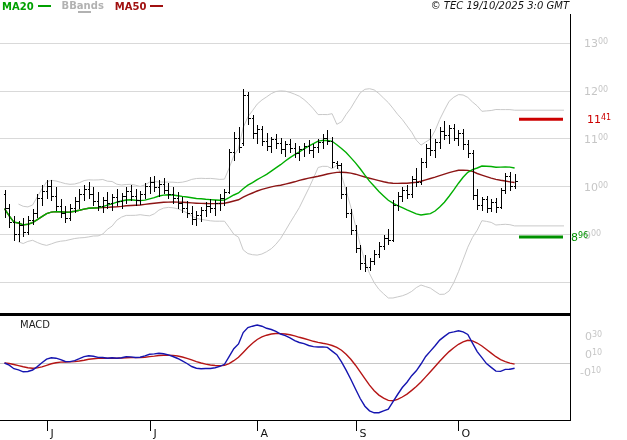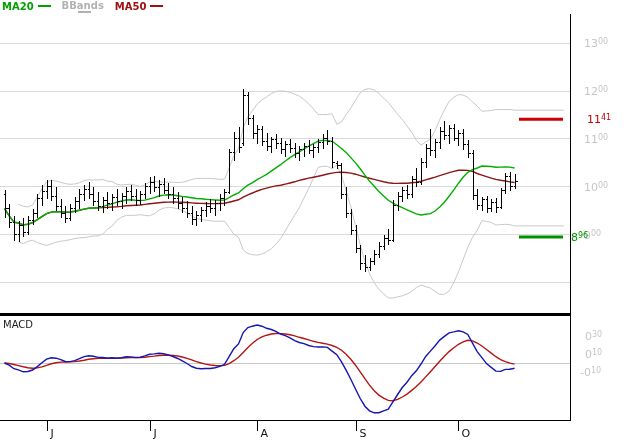--- a/index.html
+++ b/index.html
@@ -6,21 +6,21 @@
   .chart-root{
     position:relative;width:627px;height:440px;background:#ffffff;
     font-family:"DejaVu Sans", sans-serif;overflow:hidden;
   }
   .legend{position:absolute;top:0px;left:2px;display:flex;align-items:center;height:12px;z-index:5;}
   .legend-item{display:flex;align-items:center;margin-right:11px;font-size:10px;font-weight:bold;}
   .legend-swatch{display:inline-block;width:13px;height:2px;margin-left:4px;}
   .timestamp{
     position:absolute;top:0px;right:58px;font-size:10px;font-style:italic;color:#111;z-index:5;
   }
-  .macd-title{position:absolute;left:3px;top:319px;font-size:10px;color:#222;z-index:5;}
+  .macd-title{position:absolute;left:20px;top:319px;font-size:10px;color:#222;z-index:5;}
   svg{position:absolute;left:0;top:0;}
 </style>
 </head>
 <body>
 
 <div class="chart-root">
 
   <div class="legend">
     <span class="legend-item" style="color: rgb(0, 160, 0);">
       <span>MA20</span>
@@ -29,20 +29,21 @@
     <span class="legend-item" style="color: rgb(178, 178, 178); flex-direction: column;">
       <span>BBands</span>
       <span class="legend-swatch" style="background: rgb(178, 178, 178);"></span>
     </span>
     <span class="legend-item" style="color: rgb(160, 16, 16);">
       <span>MA50</span>
       <span class="legend-swatch" style="background: rgb(160, 16, 16);"></span>
     </span>
   </div>
 
+  <div class="timestamp">© TEC 19/10/2025 3:0 GMT</div>
 
   <div class="macd-title">MACD</div>
 
   <svg id="chart-svg" width="627" height="440">
       <defs>
         <clipPath id="clipP">
           <rect x="0" y="12" width="570" height="303"></rect>
         </clipPath>
         <clipPath id="clipM">
           <rect x="0" y="317" width="570" height="102"></rect>

